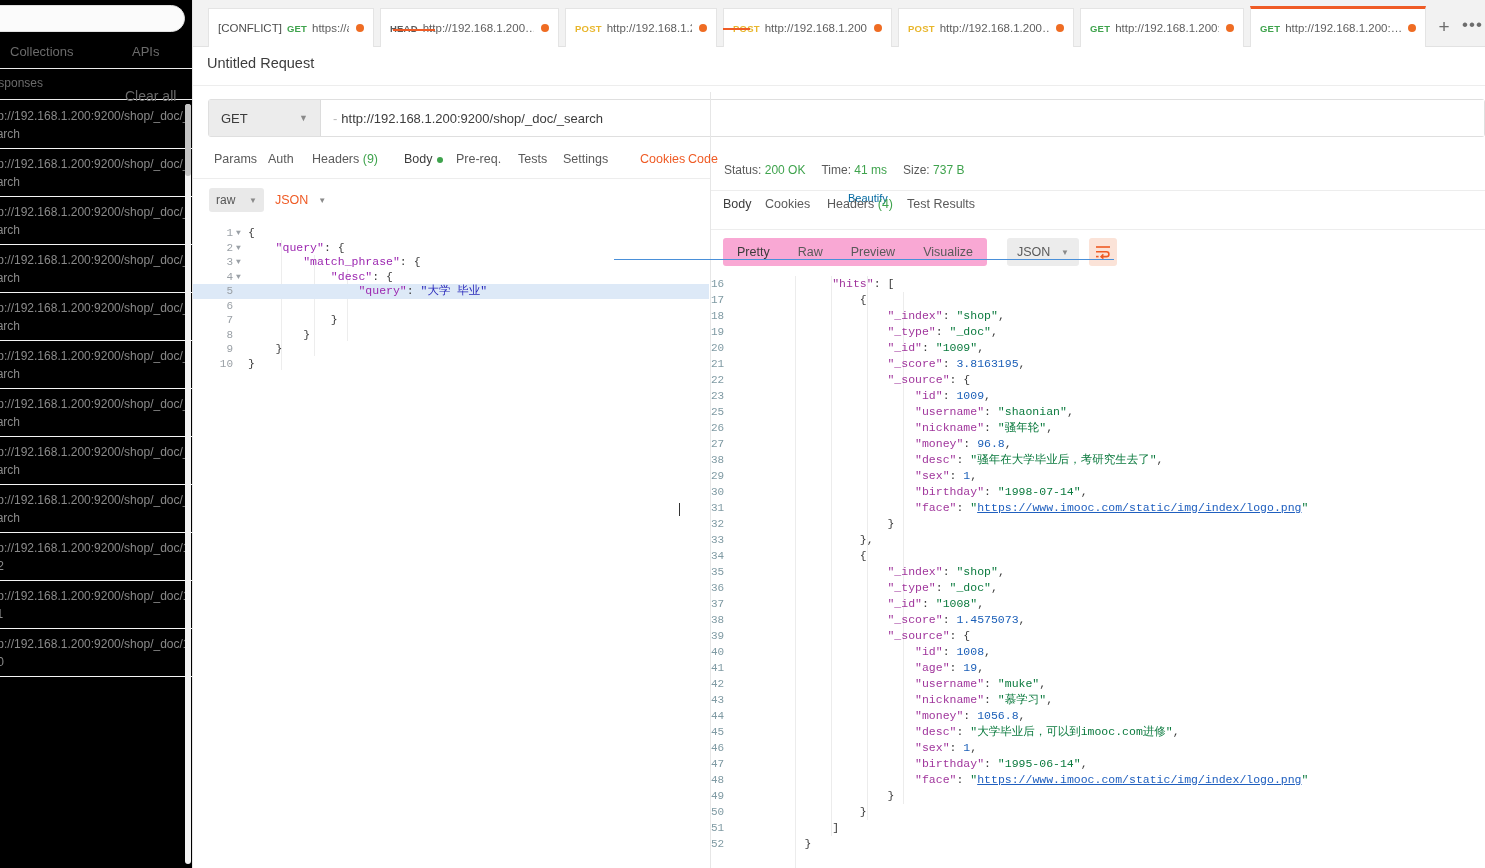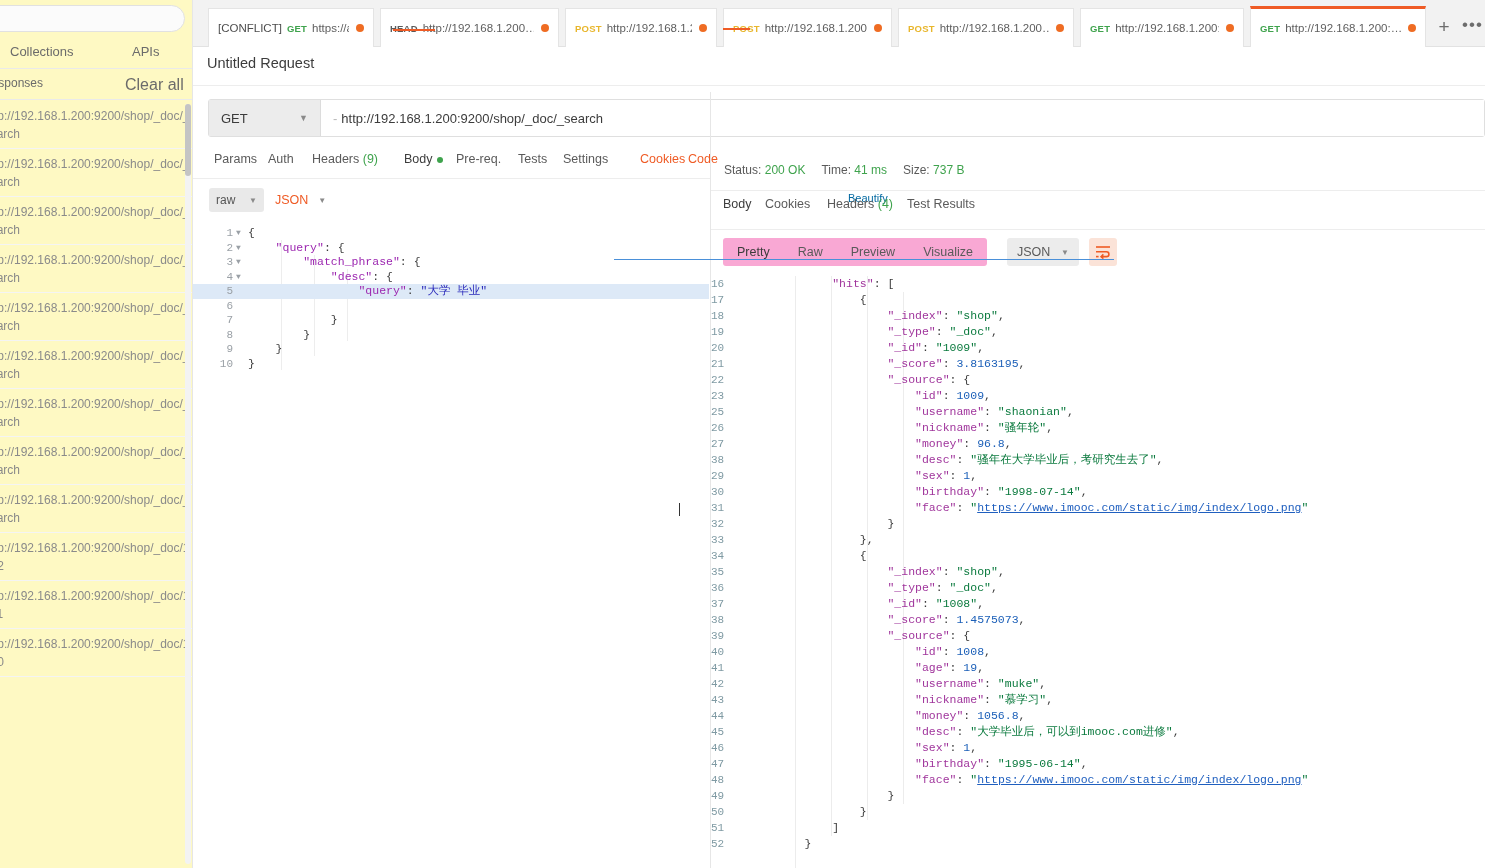--- a/index.html
+++ b/index.html
@@ -10,21 +10,21 @@
     font-family: "Liberation Sans", sans-serif;
     font-size: 12px;
     color: #3c3c3c;
     -webkit-font-smoothing: antialiased;
   }
   #app { position: relative; width: 1485px; height: 868px; }
 
   
   #sidebar {
     position: absolute; left: 0; top: 0; width: 193px; height: 868px;
-    background: #fef9c3; border-right: 1px solid #e6e6e6;
+    background: #000000; border-right: 1px solid #e6e6e6;
     overflow: hidden;
   }
   .sb-searchwrap { position:absolute; left:-112px; top:5px; width:297px; height:27px; }
   .sb-search {
     width: 297px; height: 27px;
     border: 1px solid #e1e1e1; border-radius: 14px; background: #fbfbfb;
   }
   .sb-tabs {
     position: absolute; left: 0; top: 39px; width: 193px; height: 30px;
     border-bottom: 1px solid #eaeaea;
@@ -37,21 +37,21 @@
   .sb-tab.apis { left: 132px; }
   .sb-subbar {
     position: absolute; left: 0; top: 70px; width: 193px; height: 30px;
     border-bottom: 1px solid #eaeaea;
   }
   .sb-subbar .label {
     position: absolute; left: -17px; top: 6px; font-size: 12px; color: #6b6b6b;
     white-space: nowrap;
   }
   .sb-subbar .clearall {
-    position: absolute; left: 125px; top: 6px; font-size: 16px; color: #6b6b6b;
+    position: absolute; left: 125px; top: 18px; font-size: 14px; color: #6b6b6b;
     white-space: nowrap; cursor: pointer;
   }
   #hist {
     position: absolute; left: 0; top: 101px; width: 193px; height: 767px;
     overflow: hidden;
   }
   .hist-item {
     position: relative; height: 48px; padding: 6px 0 0 0;
     border-bottom: 1px solid #f4f4f4;
   }

